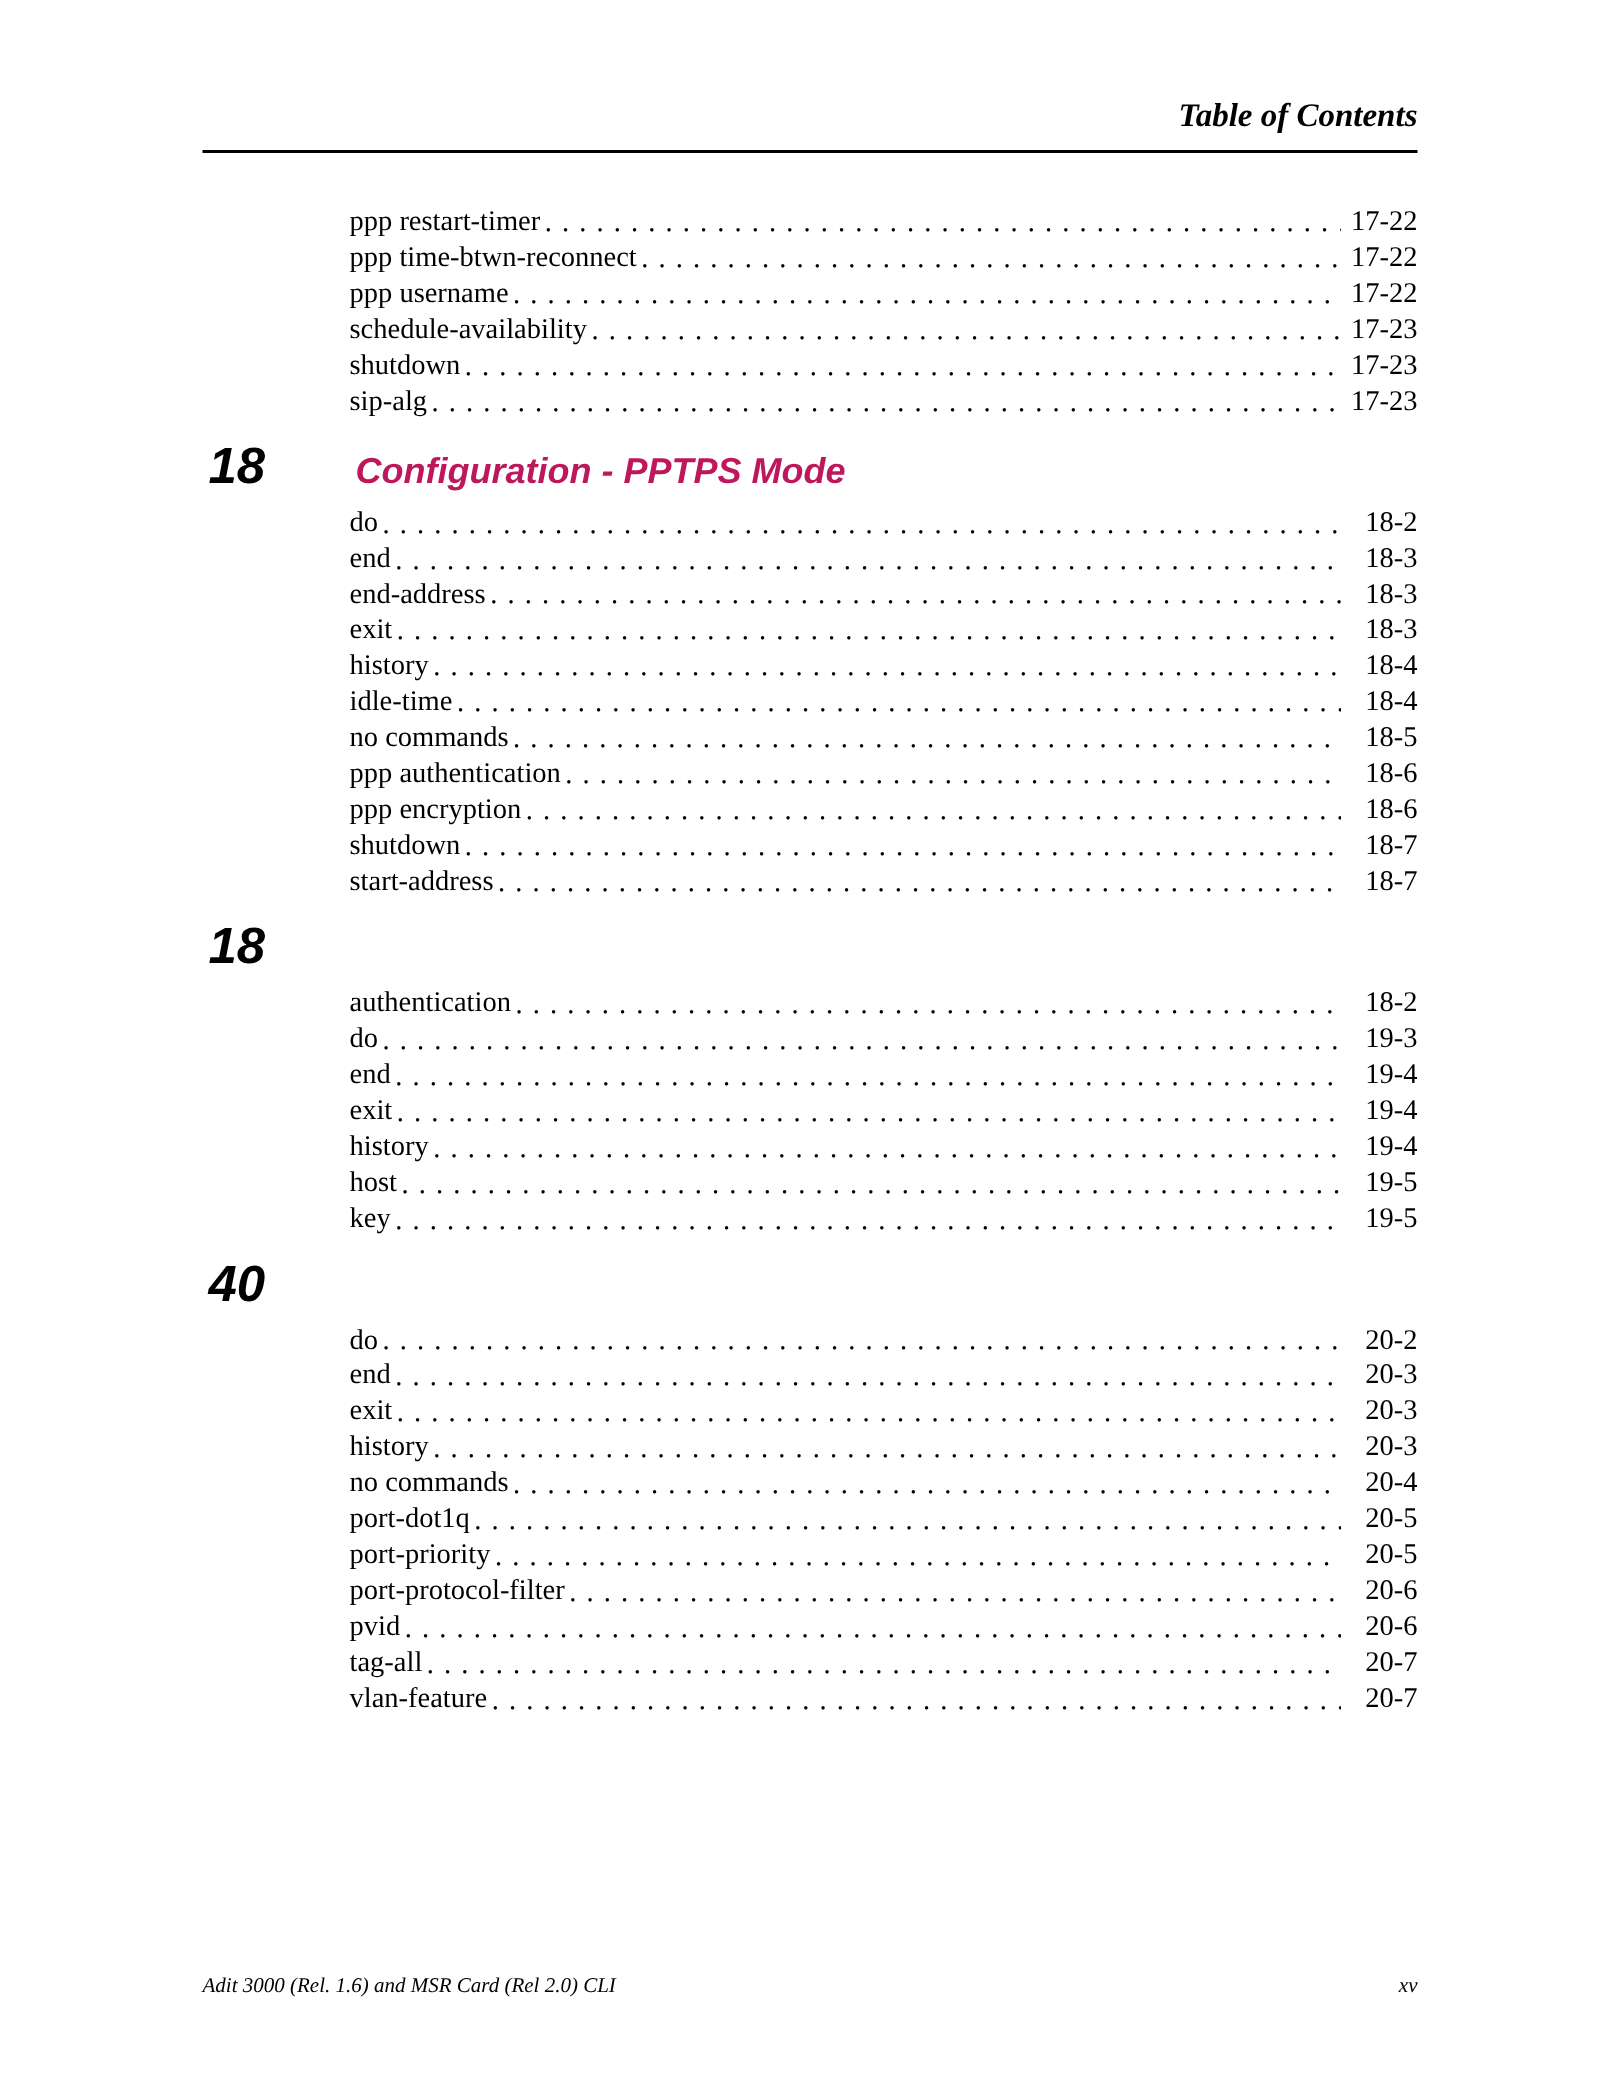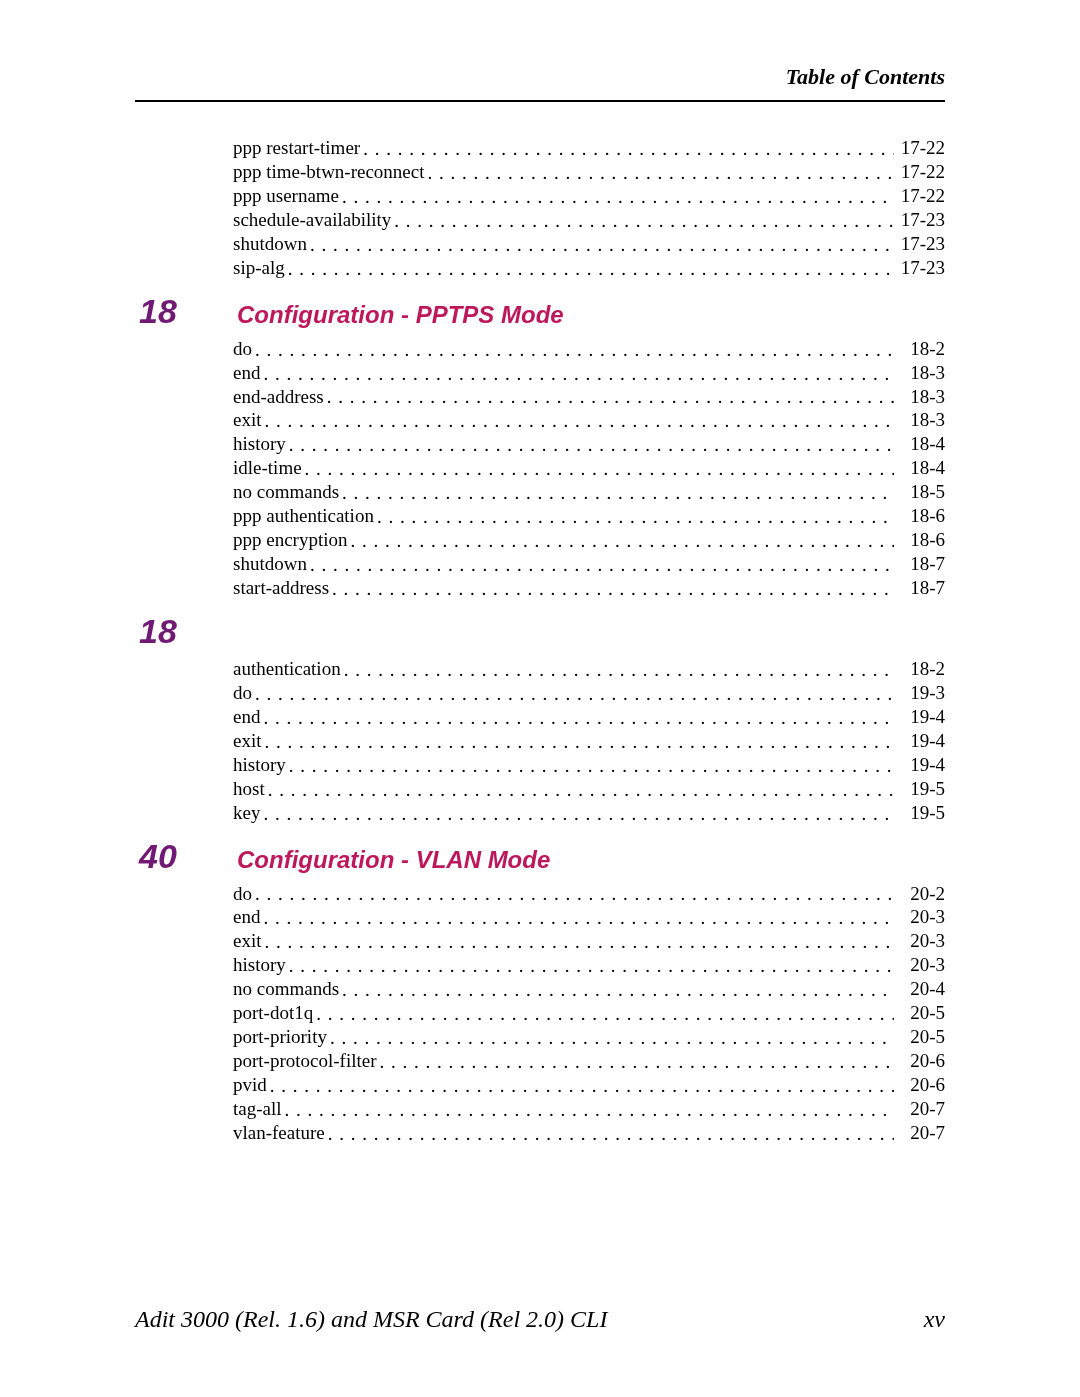--- a/index.html
+++ b/index.html
@@ -45,21 +45,21 @@
     margin-top: 12px;
     margin-bottom: 6px;
   }
   .chapter-number {
     width: 98px;           
     min-width: 98px;
     font-family: Arial, Helvetica, sans-serif;
     font-weight: 700;
     font-style: italic;
     font-size: 34px;
-    color: #701a75;
+    color: #000000;
     text-align: left;
     padding-left: 4px;
   }
   .chapter-title {
     font-family: Arial, Helvetica, sans-serif;
     font-weight: 700;
     font-style: italic;
     font-size: 24px;
     color: #be185d;
   }
@@ -108,21 +108,21 @@
 
   .footer {
     position: absolute;
     left: 135px;
     right: 135px;
     bottom: 64px;
     display: flex;
     justify-content: space-between;
     align-items: baseline;
     font-style: italic;
-    font-size: 24px;
+    font-size: 14px;
     color: #000;
   }
   .footer .folio {
   }
 </style>
 </head>
 <body>
 
 <div class="page">
 
@@ -267,21 +267,20 @@
           <span class="toc-label">key</span>
           <span class="toc-leader"></span>
           <span class="toc-page">19-5</span>
         </li>
     </ul>
   </div>
 
   <div class="section-block">
     <div class="chapter-row">
       <div class="chapter-number">40</div>
-      <div class="chapter-title">Configuration - VLAN Mode</div>
     </div>
     <ul class="toc-list">
       <li class="toc-item">
           <span class="toc-label">do</span>
           <span class="toc-leader"></span>
           <span class="toc-page">20-2</span>
         </li>
       <li class="toc-item">
           <span class="toc-label">end</span>
           <span class="toc-leader"></span>

